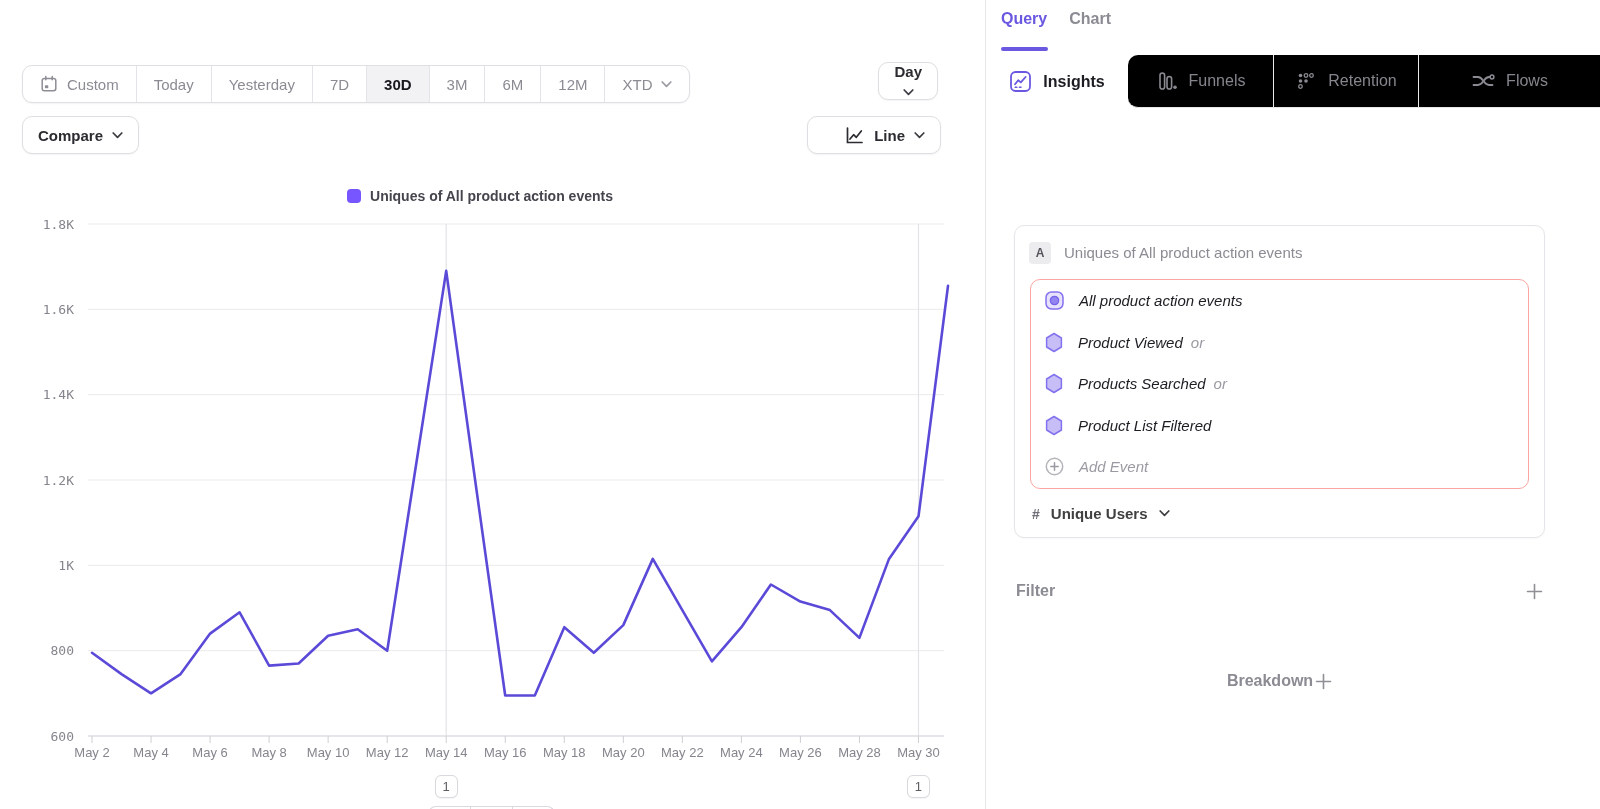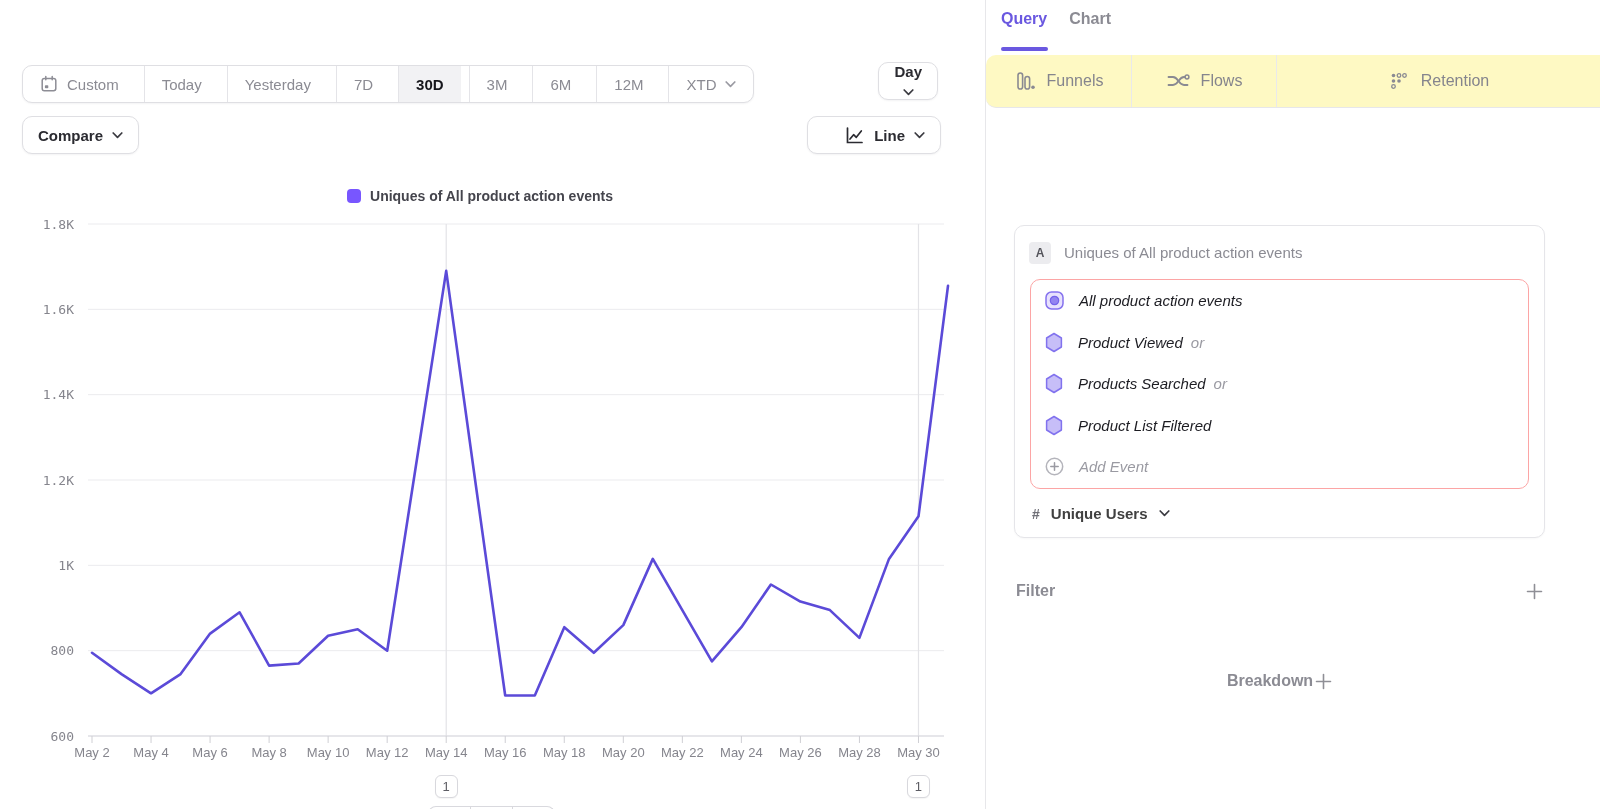--- a/index.html
+++ b/index.html
@@ -5,21 +5,21 @@
   * { margin:0; padding:0; box-sizing:border-box; }
   html,body { width:1600px; height:809px; }
   body { position:relative; overflow:hidden; background:#fff;
          font-family:"Liberation Sans",sans-serif; color:#1c1c22; }
 
   
   .chart-pane { position:absolute; left:0; top:0; width:985px; height:809px; background:#fff; }
 
   .range-group { position:absolute; left:22px; top:65px; height:38px; display:inline-flex;
                  background:#fff; border:1px solid #dfdfe3; border-radius:10px; overflow:hidden;
-                 box-shadow:0 1px 2px rgba(20,20,30,.05);gap:8px; }
+                 box-shadow:0 1px 2px rgba(20,20,30,.05); }
   .range-item { display:flex; align-items:center; gap:9px; padding:0 17px; font-size:15px;
                 color:#8b8b93; cursor:pointer; white-space:nowrap; }
   .range-item + .range-item { border-left:1px solid #e4e4e8; }
   .range-item.selected { background:#f2f2f4; color:#17171c; font-weight:700; }
 
   .pill { position:absolute; height:38px; display:inline-flex; align-items:center; gap:9px;
           background:#fff; border:1px solid #dfdfe3; border-radius:10px; padding:0 15px;
           font-size:15px; font-weight:600; color:#2b2b31; box-shadow:0 1px 2px rgba(20,20,30,.05);
           font-family:"Liberation Sans",sans-serif; cursor:pointer; }
   #compare-btn { left:22px; top:116px; }
@@ -55,21 +55,21 @@
   .top-tabs { position:absolute; left:15px; top:10px; display:flex; gap:22px; }
   .top-tab { font-size:16px; font-weight:600; color:#8b8b93; cursor:pointer; }
   .top-tab.active { color:#6a58e0; font-weight:700; }
   .top-underline { position:absolute; left:15px; top:47px; width:47px; height:4px;
                    border-radius:2px; background:#6a58e0; }
 
   .report-tabs { position:absolute; left:0; top:55px; width:614px; height:53px; display:flex; }
   .rtab { display:flex; align-items:center; justify-content:center; gap:11px; font-size:16px;
           cursor:pointer; }
   .rtab.active { flex:0 0 142px; background:#fff; color:#1c1c22; font-weight:600; }
-  .rtab-gray { flex:1; display:flex; background:#fef9c3; border-radius:10px 0 0 10px;
+  .rtab-gray { flex:1; display:flex; background:#000000; border-radius:10px 0 0 10px;
                border-bottom:1px solid #e7e7ea; }
   .rtab-gray .rtab { flex:0 0 145px; color:#85858d; font-weight:500; }
   .rtab-gray .rtab:last-child { flex:1; }
   .rtab-gray .rtab + .rtab { border-left:1px solid #e9e9ec; }
 
   .sec-row { position:absolute; left:30px; right:56px; height:28px; display:flex;
              align-items:center; justify-content:space-between; }
   #metrics-row   { top:150px; }
   #filter-row    { top:577px; }
   #breakdown-row { top:667px;justify-content:center; }
@@ -252,53 +252,63 @@
 
 <div class="query-pane">
 
   <div class="top-tabs">
     <span class="top-tab active">Query</span>
     <span class="top-tab">Chart</span>
   </div>
   <div class="top-underline"></div>
 
   <div class="report-tabs" id="report-tabs">
+      <div class="rtab active">
+        <span class="icon">
+          <svg width="23" height="23" viewBox="0 0 23 23">
+            <rect x="2" y="2" width="19" height="19" rx="4.5" fill="none" stroke="#6a58e0" stroke-width="1.8"></rect>
+            <path d="M6 14.2l3.2-4 2.6 2.2 4.8-5.4" fill="none" stroke="#6a58e0" stroke-width="1.8" stroke-linecap="round" stroke-linejoin="round"></path>
+            <path d="M6.2 17.2h1.6M10.4 17.2h1.6" stroke="#6a58e0" stroke-width="1.6" stroke-linecap="round"></path>
+          </svg>
+        </span>
+        <span>Insights</span>
+      </div>
       <div class="rtab-gray">
         <div class="rtab">
           <span class="icon">
             <svg width="22" height="22" viewBox="0 0 22 22">
               <rect x="4" y="3" width="4.6" height="16" rx="2.3" fill="none" stroke="#8a8a92" stroke-width="1.6"></rect>
               <rect x="11" y="6.5" width="4.6" height="12.5" rx="2.3" fill="none" stroke="#8a8a92" stroke-width="1.6"></rect>
               <circle cx="19" cy="17.3" r="1.8" fill="#8a8a92"></circle>
             </svg>
           </span>
           <span>Funnels</span>
-        </div>
-        <div class="rtab">
-          <span class="icon">
-            <svg width="24" height="22" viewBox="0 0 24 22">
-              <path d="M2.5 7h4.5c5.5 0 5.5 8 11 8h3.5" fill="none" stroke="#8a8a92" stroke-width="1.8" stroke-linecap="round"></path>
-              <path d="M2.5 15h4.5c5.5 0 5.5-8 11-8h1" fill="none" stroke="#8a8a92" stroke-width="1.8" stroke-linecap="round"></path>
-              <circle cx="21" cy="7" r="1.9" fill="none" stroke="#8a8a92" stroke-width="1.5"></circle>
-            </svg>
-          </span>
-          <span>Flows</span>
         </div>
         <div class="rtab">
           <span class="icon">
             <svg width="22" height="22" viewBox="0 0 22 22">
               <circle cx="5.5" cy="5.5" r="1.8" fill="#8a8a92"></circle>
               <circle cx="11" cy="5.5" r="1.8" fill="none" stroke="#8a8a92" stroke-width="1.3"></circle>
               <circle cx="16.5" cy="5.5" r="1.8" fill="none" stroke="#8a8a92" stroke-width="1.3"></circle>
               <circle cx="5.5" cy="11" r="1.8" fill="#8a8a92"></circle>
               <circle cx="11" cy="11" r="1.8" fill="#8a8a92"></circle>
               <circle cx="5.5" cy="16.5" r="1.8" fill="none" stroke="#8a8a92" stroke-width="1.3"></circle>
             </svg>
           </span>
           <span>Retention</span>
+        </div>
+        <div class="rtab">
+          <span class="icon">
+            <svg width="24" height="22" viewBox="0 0 24 22">
+              <path d="M2.5 7h4.5c5.5 0 5.5 8 11 8h3.5" fill="none" stroke="#8a8a92" stroke-width="1.8" stroke-linecap="round"></path>
+              <path d="M2.5 15h4.5c5.5 0 5.5-8 11-8h1" fill="none" stroke="#8a8a92" stroke-width="1.8" stroke-linecap="round"></path>
+              <circle cx="21" cy="7" r="1.9" fill="none" stroke="#8a8a92" stroke-width="1.5"></circle>
+            </svg>
+          </span>
+          <span>Flows</span>
         </div>
       </div>
     </div>
 
 
   <div class="metric-card">
     <div class="metric-head">
       <span class="a-badge">A</span>
       <span class="metric-title">Uniques of All product action events</span>
     </div>

